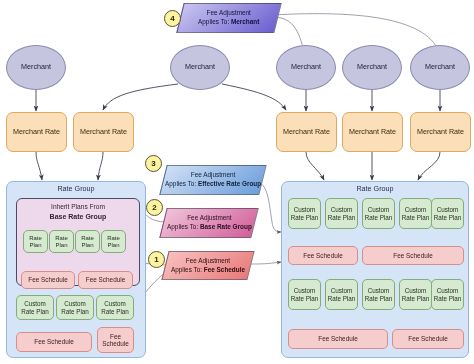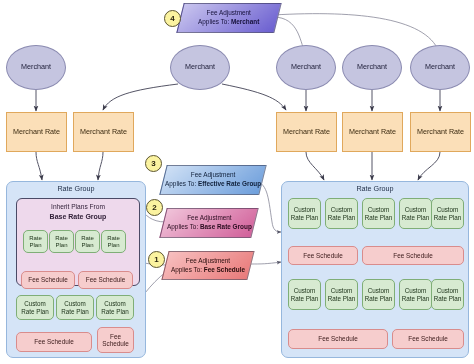--- a/index.html
+++ b/index.html
@@ -17,21 +17,21 @@
   .merchant{
     border-radius:50%;
     background:#c5c5e0;
     border:1px solid #8a8ab0;
     font-size:7.2px;
     color:#20203a;
   }
 
   
   .merchant-rate{
-    border-radius:0;
+    border-radius:7px;
     background:#fbdfb8;
     border:1px solid #e0a85c;
     font-size:7.2px;
     color:#3a2a10;
   }
 
   
   .rate-group{
     border-radius:7px;
     background:#d5e4f7;

